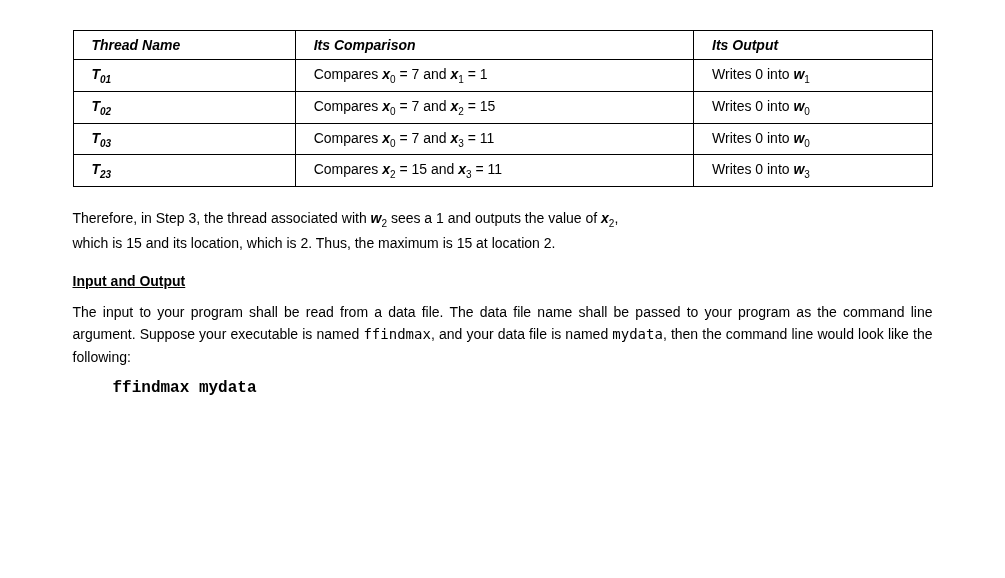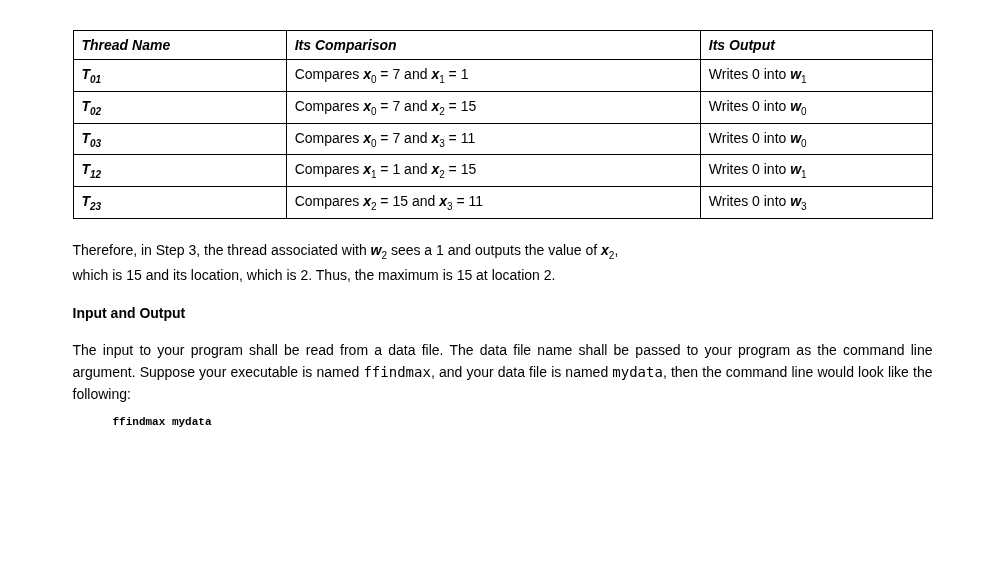--- a/index.html
+++ b/index.html
@@ -18,21 +18,21 @@
       width: 860px;
     }
 
     table {
       border-collapse: collapse;
       width: 100%;
     }
 
     table th, table td {
       border: 1px solid #000;
-      padding: 6px 8px;
+      padding: 6px 18px;
     }
 
     table th {
       font-style: italic;
       font-weight: bold;
       text-align: left;
       background: #fff;
     }
 
     .thread-cell {
@@ -63,30 +63,31 @@
     .paragraph-section {
       width: 860px;
       margin: 0 auto 16px auto;
       font-size: 14px;
       line-height: 1.6;
       text-align: justify;
     }
 
     .section-heading {
       font-weight: bold;
-      margin-bottom: 14px;
+      text-decoration: underline;
+      margin-bottom: 8px;
       display: block;
     }
 
     .code-block {
       font-family: 'Courier New', Courier, monospace;
       font-weight: bold;
       margin-left: 40px;
       margin-top: 8px;
-      font-size: 11px;
+      font-size: 16px;
     }
   </style>
 </head>
 <body>
 
 <div class="table-container">
   <table>
     <thead>
       <tr>
         <th>Thread Name</th>
@@ -125,31 +126,20 @@
           <span>T</span><sub>03</sub>
         </td>
         <td class="comparison-cell">
           Compares <span class="math-var">x</span><sub>0</sub> = 7 and <span class="math-var">x</span><sub>3</sub> = 11
         </td>
         <td class="output-cell">
           Writes 0 into <span class="bold-var">w</span><sub>0</sub>
         </td>
       </tr>
 
-      <tr>
-        <td class="thread-cell">
-          <span>T</span><sub>12</sub>
-        </td>
-        <td class="comparison-cell">
-          Compares <span class="math-var">x</span><sub>1</sub> = 1 and <span class="math-var">x</span><sub>2</sub> = 15
-        </td>
-        <td class="output-cell">
-          Writes 0 into <span class="bold-var">w</span><sub>1</sub>
-        </td>
-      </tr>
 
 
       <tr>
         <td class="thread-cell">
           <span>T</span><sub>23</sub>
         </td>
         <td class="comparison-cell">
           Compares <span class="math-var">x</span><sub>2</sub> = 15 and <span class="math-var">x</span><sub>3</sub> = 11
         </td>
         <td class="output-cell">

